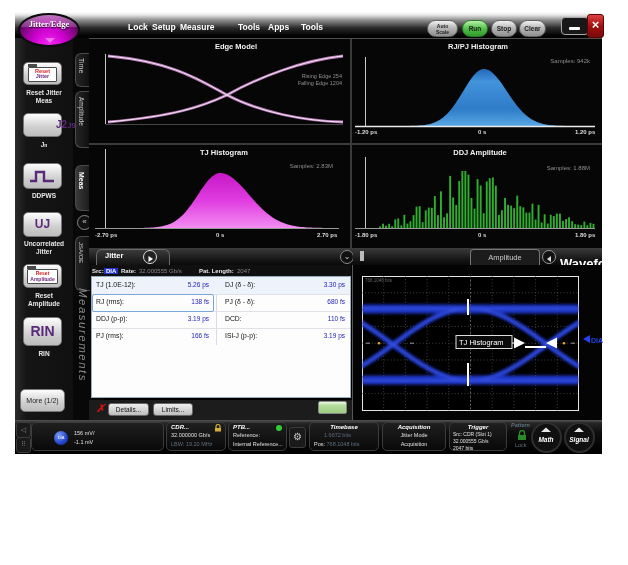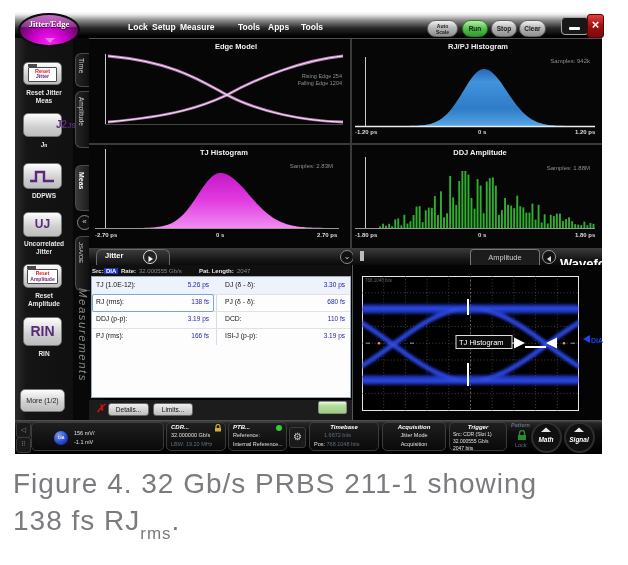--- a/index.html
+++ b/index.html
@@ -468,14 +468,13 @@
       </div>
       <div class="abs" style="left:549px;top:2px;width:31px;height:31px;border-radius:50%;background:#101010;border:2px solid #2e2e2e;box-sizing:border-box;">
         <svg width="26" height="26">
             <path d="M8 8 L13 3.5 L18 8 Z" fill="#e8e8e8"></path>
           </svg>
         <div class="abs" style="left:0;top:12px;width:26px;text-align:center;color:#fff;font-size:6.5px;font-style:italic;font-weight:bold;">Signal</div>
       </div>
     </div>
   </div>
 
-  <div id="cap">Figure 4. 32 Gb/s PRBS 211-1 showing<br>138 fs RJ<sub>rms</sub>.</div>
 </div>
 
 </body></html>

